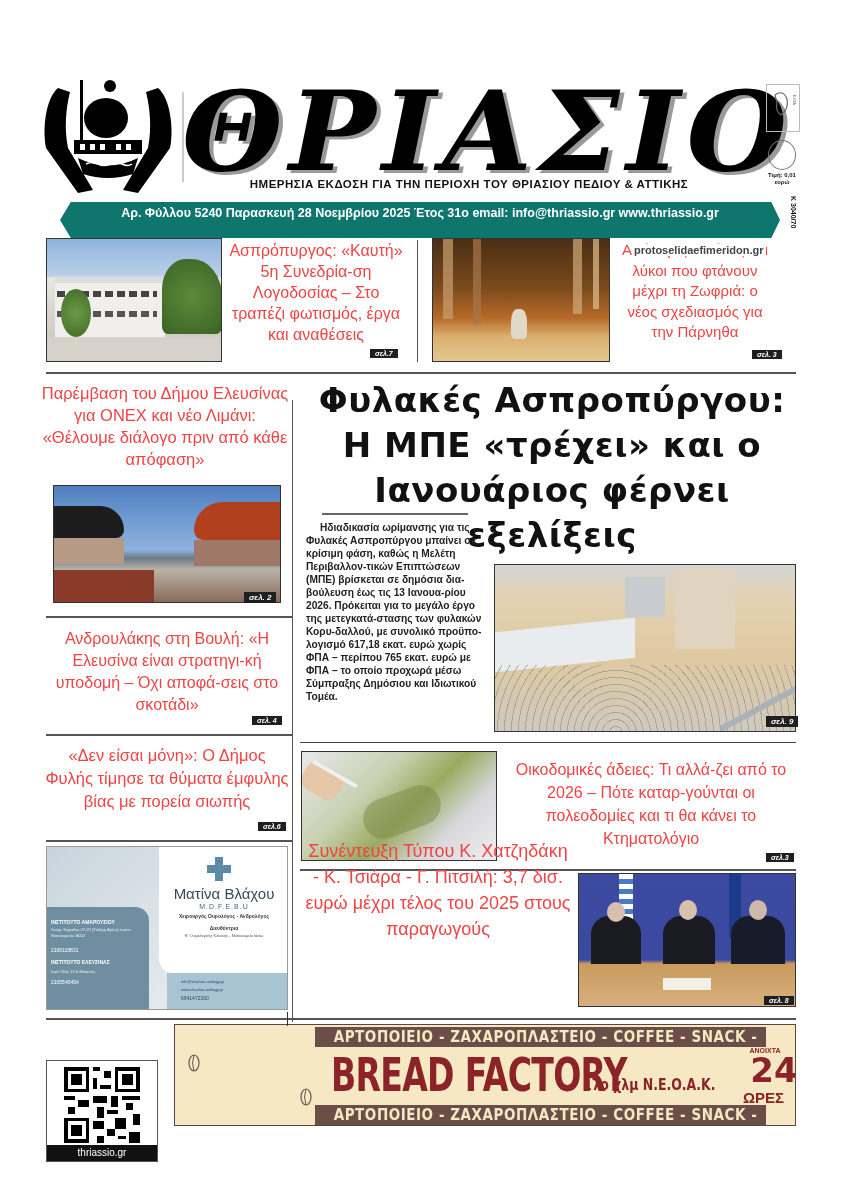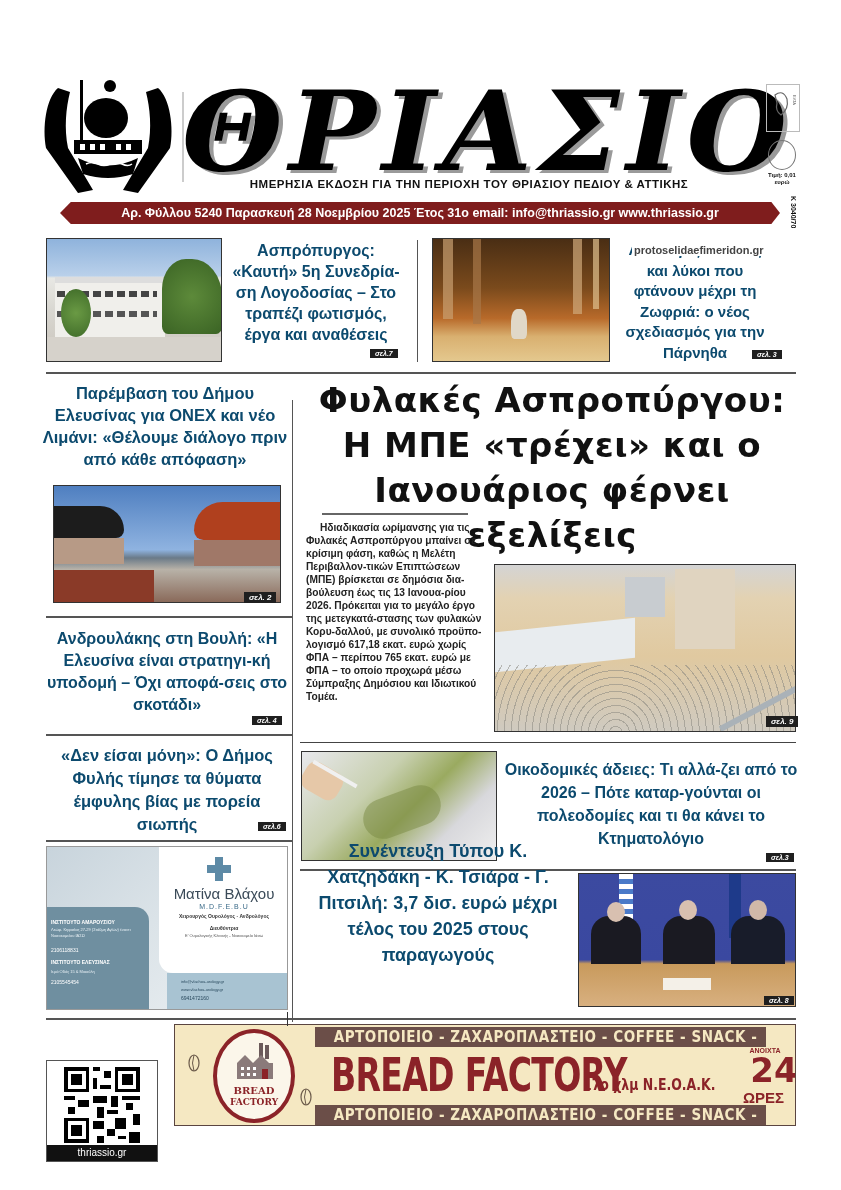--- a/index.html
+++ b/index.html
@@ -8,30 +8,30 @@
   .abs { position: absolute; }
 
   
   .logo-emblem { left: 38px; top: 78px; width: 140px; height: 120px; }
   .masthead-title { left: 182px; top: 82px; width: 570px; height: 100px;
     font-family: "DejaVu Serif", "Liberation Serif", serif; font-weight: 900; font-style: italic;
     font-size: 110px; line-height: 100px; letter-spacing: 6px; color: #000;
     text-shadow: 4px 3px 0 #9a9a9a; transform: scaleX(1.05); transform-origin: left center; }
   .masthead-rule { left: 182px; top: 92px; width: 2px; height: 90px; background: #ccc; }
   .subtitle { left: 184px; top: 178px; width: 570px; font-size: 11.5px; font-weight: 700; letter-spacing: 0.5px; text-align: center; }
-  .issue-bar { left: 60px; top: 202px; width: 720px; height: 22px; background: #7f1d1d;
+  .issue-bar { left: 60px; top: 202px; width: 720px; height: 36px; background: #0f766e;
     clip-path: polygon(1.5% 0, 98.8% 0, 100% 50%, 98.8% 100%, 1.5% 100%, 0 50%);
     color: #fff; font-size: 12.5px; font-weight: 700; line-height: 22px; text-align: center; white-space: nowrap; }
   .stamp { left: 766px; top: 84px; width: 34px; height: 48px; border: 1px solid #bbb; font-size: 4px; }
   .stamp-round { left: 768px; top: 140px; width: 28px; height: 30px; border: 1px solid #777; border-radius: 50%; }
   .price-note { left: 760px; top: 172px; width: 44px; font-size: 6px; font-weight: 700; text-align: center; line-height: 7px; }
   .permit { left: 790px; top: 196px; font-size: 7px; font-weight: 700; writing-mode: vertical-rl; }
 
   
-  .headline { font-weight: 700; text-align: center; color: #0c4a6e; }
+  .headline { font-weight: 400; text-align: center; color: #ef4444; }
   .page-ref { background: #1f1f1f; color: #fff; font-size: 7px; font-weight: 700; padding: 1px 5px; font-style: italic; }
   .hrule { background: #555; height: 2px; }
   .vrule { background: #555; width: 1px; }
   .photo { border: 1px solid #333; overflow: hidden; }
 
   .big-headline { font-family: "DejaVu Sans", sans-serif; font-weight: 900; color: #111; text-align: center;
     font-size: 34px; line-height: 45px; letter-spacing: 0.5px; }
 
   .lead-text { font-size: 10.2px; font-weight: 700; line-height: 13px; color: #222; }
 
@@ -219,38 +219,20 @@
     </g>
   </svg>
   <div class="abs" style="left:0;bottom:0;width:110px;height:16px;background:#111;color:#fff;font-size:10px;text-align:center;line-height:16px;">thriassio.gr</div>
 </div>
 
 <div class="abs bread-ad" style="left:174px;top:1024px;width:622px;height:102px;">
   <div class="abs bread-band" style="left:150px;top:2px;width:490px;height:20px;line-height:20px;transform-origin:left;">ΑΡΤΟΠΟΙΕΙΟ - ΖΑΧΑΡΟΠΛΑΣΤΕΙΟ - COFFEE - SNACK - ΕΣΤΙΑΤΟΡΙΟ</div>
   <div class="abs bread-band" style="left:150px;top:80px;width:490px;height:20px;line-height:20px;transform-origin:left;">ΑΡΤΟΠΟΙΕΙΟ - ΖΑΧΑΡΟΠΛΑΣΤΕΙΟ - COFFEE - SNACK - ΕΣΤΙΑΤΟΡΙΟ</div>
   <div class="abs" style="left:140px;top:2px;width:10px;height:20px;background:#6b4e48;"></div>
   <div class="abs" style="left:140px;top:80px;width:10px;height:20px;background:#6b4e48;"></div>
-  <div class="abs" style="left:38px;top:4px;width:82px;height:94px;border-radius:50%;border:4px solid #8b2328;background:#fbf6ea;">
-    <svg class="abs" style="left:18px;top:10px;" width="40" height="38" viewBox="0 0 40 38">
-      <rect x="24" y="0" width="4" height="16" fill="#6b5a5a"></rect>
-        <rect x="30" y="2" width="4" height="14" fill="#6b5a5a"></rect>
-      <path d="M2 20 L10 12 L18 20 L26 12 L34 20 L38 20 L38 36 L2 36 Z" fill="#8a7a7a"></path>
-      <g fill="#fff">
-          <rect x="6" y="24" width="3" height="3"></rect>
-          <rect x="12" y="24" width="3" height="3"></rect>
-          <rect x="18" y="24" width="3" height="3"></rect>
-          <rect x="6" y="30" width="3" height="3"></rect>
-          <rect x="12" y="30" width="3" height="3"></rect>
-          <rect x="18" y="30" width="3" height="3"></rect>
-        </g>
-      <rect x="27" y="26" width="6" height="10" fill="#8b2328"></rect>
-    </svg>
-    <div class="abs" style="left:0;top:52px;width:74px;text-align:center;font-family:'DejaVu Serif',serif;font-size:10px;color:#8b2328;font-weight:700;">BREAD</div>
-    <div class="abs" style="left:0;top:64px;width:74px;text-align:center;font-family:'DejaVu Serif',serif;font-size:9px;color:#8b2328;font-weight:700;">FACTORY</div>
-  </div>
   <svg class="abs" style="left:12px;top:28px;" width="14" height="20" viewBox="0 0 14 20">
       <ellipse cx="7" cy="10" rx="5" ry="8" fill="none" stroke="#6b5a4a" stroke-width="1.2"></ellipse>
       <path d="M7 2 Q4 10 7 18" stroke="#6b5a4a" fill="none"></path>
     </svg>
   <svg class="abs" style="left:124px;top:62px;" width="14" height="20" viewBox="0 0 14 20">
       <ellipse cx="7" cy="10" rx="5" ry="8" fill="none" stroke="#6b5a4a" stroke-width="1.2"></ellipse>
       <path d="M7 2 Q4 10 7 18" stroke="#6b5a4a" fill="none"></path>
     </svg>
   <div class="abs" style="left:156px;top:22px;font-family:'DejaVu Sans',sans-serif;font-weight:700;font-size:46px;line-height:56px;color:#8b2328;transform:scaleX(0.72);transform-origin:left;white-space:nowrap;letter-spacing:-1px;">BREAD FACTORY</div>
   <div class="abs" style="left:408px;top:50px;font-family:'DejaVu Sans',sans-serif;font-weight:700;font-size:16px;color:#8b2328;transform:scaleX(0.78);transform-origin:left;white-space:nowrap;">17ο χλμ Ν.Ε.Ο.Α.Κ.</div>

